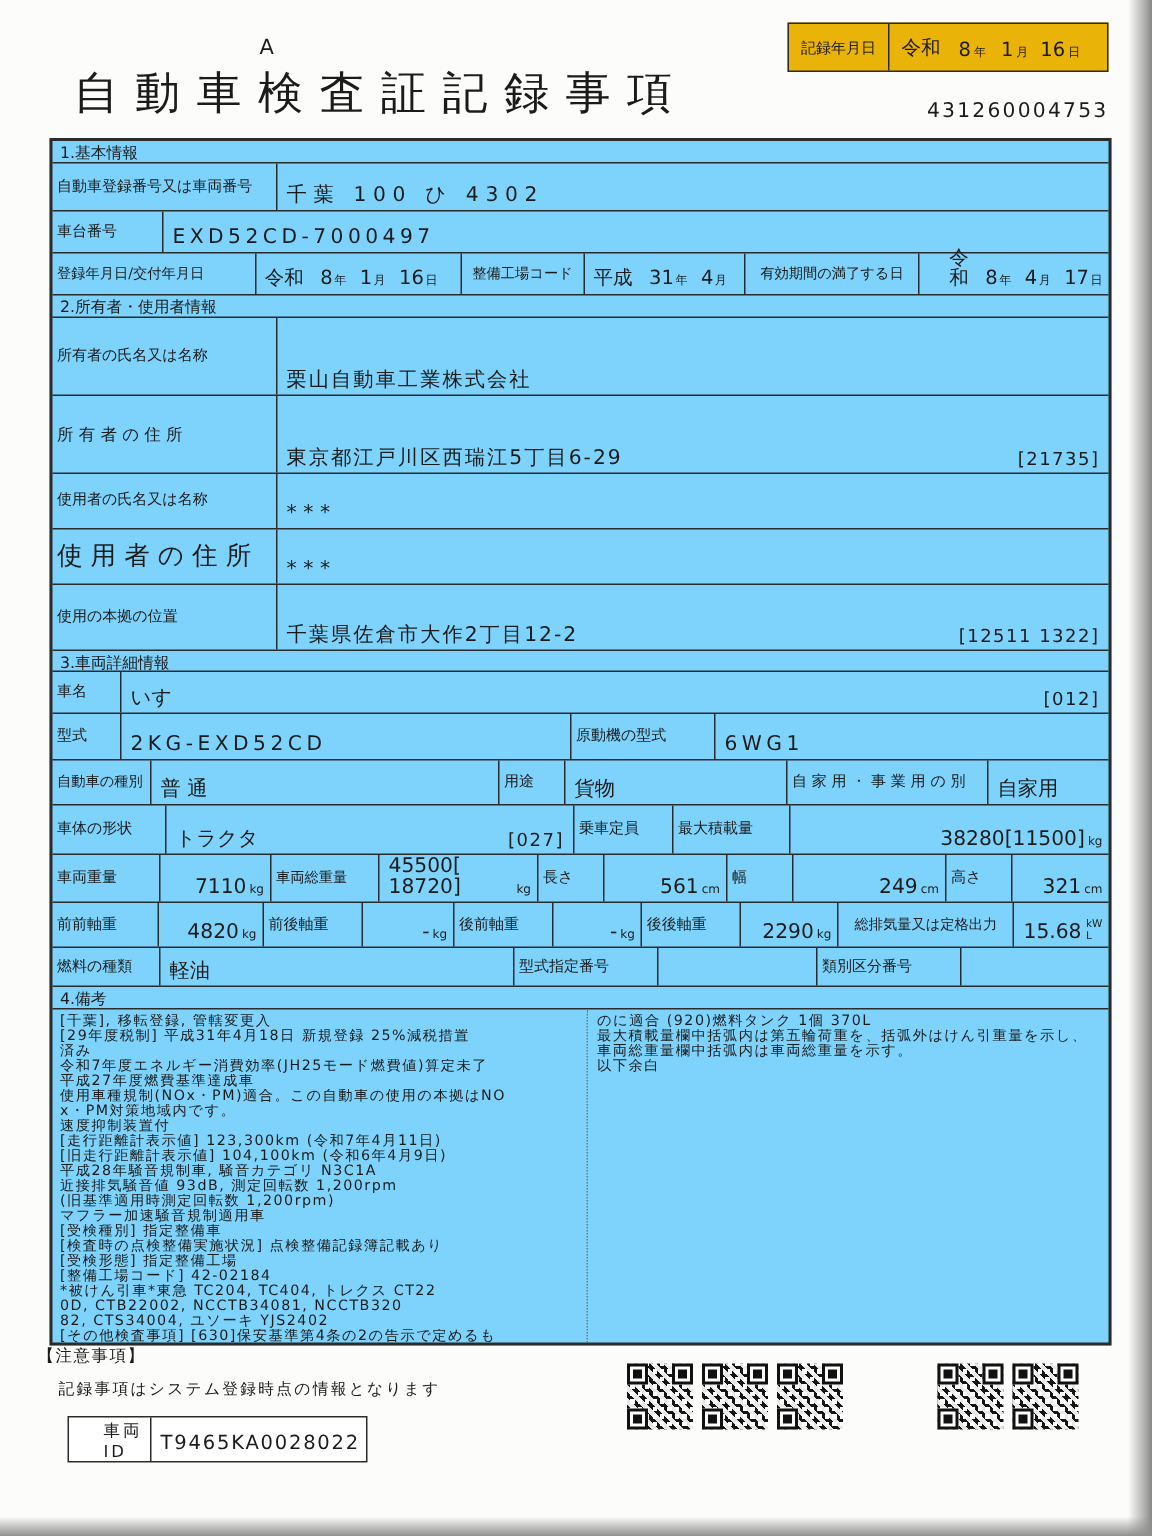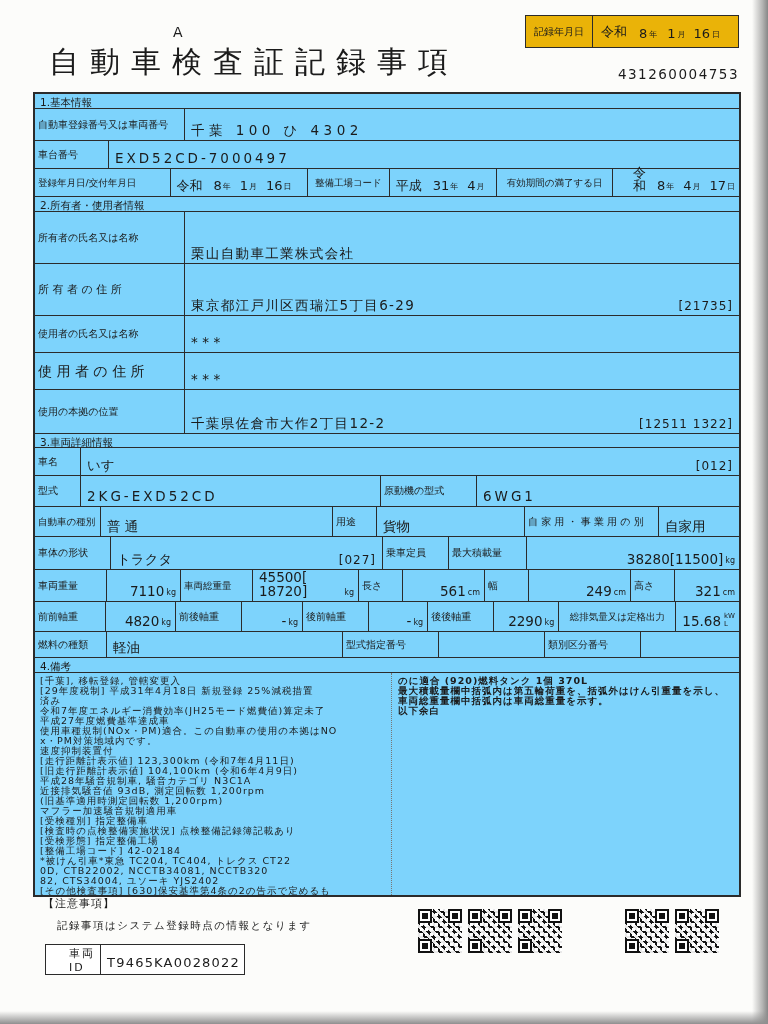--- a/index.html
+++ b/index.html
@@ -41,24 +41,24 @@
   .dv .era{margin-right:2px;}
   .dv .n{margin-left:9px;}
   .dv .u{margin-left:1px;}
   
   .h15{height:15px;box-sizing:border-box;}
   .h32{height:32px;} .h28{height:28px;} .h52{height:52px;} .h37{height:37px;}
   .h44{height:44px;} .h31{height:31px;} .h30{height:30px;} .h26{height:26px;} .h33{height:33px;} .h14{height:14px;box-sizing:border-box;}
   
   .remarks{display:flex;height:222px;overflow:hidden;}
   .rm-left{width:356px;padding:3px 2px 0 5px;box-sizing:border-box;}
-  .rm-right{flex:1;border-left:1px dotted #777;padding:3px 2px 0 6px;box-sizing:border-box;font-weight:bold;}
+  .rm-right{flex:1;border-left:1px dotted #777;padding:3px 2px 0 6px;box-sizing:border-box;}
   .rm-line{font-size:9.5px;line-height:10px;white-space:nowrap;letter-spacing:1px;overflow:hidden;}
   
-  .notes{position:absolute;left:43px;top:896px;}
+  .notes{position:absolute;left:25px;top:896px;}
   .notes-title{font-size:11px;letter-spacing:1px;}
   .notes-line{font-size:10.5px;margin-top:8px;margin-left:14px;letter-spacing:1.5px;}
   .qr-group{position:absolute;display:flex;gap:6px;}
   .qr-left{left:418px;top:909px;}
   .qr-right{left:625px;top:909px;}
   .qr{width:44px;height:44px;position:relative;background-color:#fff;background-image:
       repeating-linear-gradient(45deg,rgba(255,255,255,.9) 0 3px,transparent 3px 6px),
       repeating-linear-gradient(0deg,#151515 0 2px,transparent 2px 5px),
       repeating-linear-gradient(90deg,#151515 0 2px,transparent 2px 5px);}
   .qr .f{position:absolute;width:10px;height:10px;background:#fff;border:2px solid #111;}
@@ -151,21 +151,21 @@
           <span class="code">[21735]</span>
         </div>
       </div>
 
       <div class="r h37">
         <div class="c l" style="width:150px">使用者の氏名又は名称</div>
         <div class="c v grow ls3">***</div>
       </div>
 
       <div class="r h37">
-        <div class="c l" style="width:150px;font-size:14px">使 用 者 の 住 所</div>
+        <div class="c l" style="width:150px;font-size:17px">使 用 者 の 住 所</div>
         <div class="c v grow ls3">***</div>
       </div>
 
       <div class="r h44">
         <div class="c l" style="width:150px;font-size:10px">使用の本拠の位置</div>
         <div class="c v grow between">
           <span class="ls1">千葉県佐倉市大作2丁目12-2</span>
           <span class="code">[12511 1322]</span>
         </div>
       </div>

